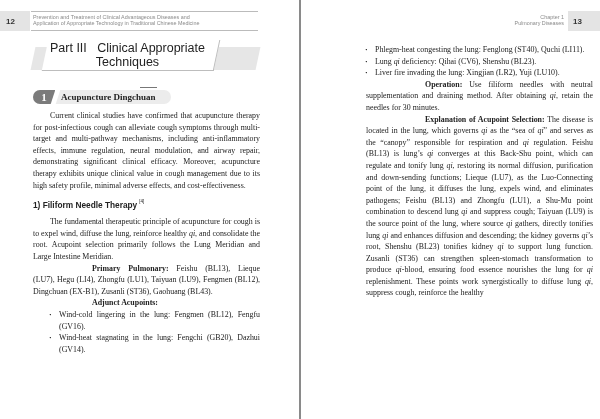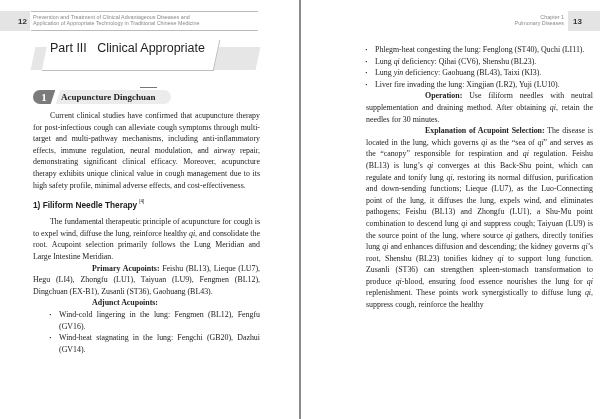--- a/index.html
+++ b/index.html
@@ -6,21 +6,21 @@
   html, body { width: 600px; height: 419px; background: #ffffff; overflow: hidden; }
   body { position: relative; font-family: "Liberation Serif", serif; color: #222; }
 
   .page { position: absolute; top: 0; height: 419px; background: #fff; }
   .page-left { left: 0; width: 300px; }
   .page-right { left: 301px; width: 299px; padding-left: 36px; }
   .gutter { position: absolute; left: 299px; top: 0; width: 2px; height: 419px; background: #8a8a8a; }
 
   
   .hdr-left { position: absolute; top: 11px; left: 0; width: 258px; height: 20px; display: flex; align-items: stretch; }
-  .hdr-left .pnum { width: 30px; background: #e4e4e4; font-family: "Liberation Sans", sans-serif; font-weight: bold; font-size: 8px; color: #333; display: flex; align-items: center; justify-content: flex-end; padding-right: 3px; }
+  .hdr-left .pnum { width: 30px; background: #e4e4e4; font-family: "Liberation Sans", sans-serif; font-weight: bold; font-size: 8px; color: #333; display: flex; align-items: center; justify-content: flex-end; padding-right: 15px; }
   .hdr-left .htitle { flex: 1; border-top: 1px solid #bbb; border-bottom: 1px solid #bbb; margin-left: 1px; font-family: "Liberation Sans", sans-serif; font-size: 5.4px; line-height: 6.3px; color: #8a8a8a; padding: 2px 0 0 2px; }
 
   .hdr-right { position: absolute; top: 11px; right: 0; height: 20px; display: flex; align-items: stretch; }
   .hdr-right .htitle { font-family: "Liberation Sans", sans-serif; font-size: 5.4px; line-height: 6.3px; color: #8a8a8a; text-align: right; padding: 3px 4px 0 0; }
   .hdr-right .pnum { width: 32px; background: #e4e4e4; font-family: "Liberation Sans", sans-serif; font-weight: bold; font-size: 8px; color: #333; display: flex; align-items: center; padding-left: 5px; }
 
   
   .part-title-wrap { position: absolute; top: 40px; left: 33px; width: 225px; height: 32px; text-align: center; }
   .part-bg { position: absolute; left: 0; top: 7px; width: 225px; height: 23px; background: #e6e6e6; transform: skewX(-12deg); }
   .part-card { position: absolute; left: 12px; top: 0; width: 172px; height: 31px; background: #fff; border-right: 1px solid #bdbdbd; border-bottom: 1px solid #bdbdbd; transform: skewX(-12deg); }
@@ -58,39 +58,40 @@
       <div>Prevention and Treatment of Clinical Advantageous Diseases and</div>
       <div>Application of Appropriate Technology in Traditional Chinese Medicine</div>
     </div>
   </div>
 
   <div class="part-title-wrap">
     <div class="part-bg"></div>
     <div class="part-card"></div>
     <div class="part-title">
       <div style="white-space:pre">Part III   Clinical Appropriate</div>
+      <div>Techniques</div>
     </div>
   </div>
 
   <div class="section-head">
     <div class="section-pill"></div>
     <div class="section-mark"></div>
     <div class="section-num">1</div>
     <div class="section-slash"></div>
     <div class="section-title">Acupuncture Dingchuan</div>
   </div>
 
   <div class="body-left">
     <p class="indent">Current clinical studies have confirmed that acupuncture therapy for post-infectious cough can alleviate cough symptoms through multi-target and multi-pathway mechanisms, including anti-inflammatory effects, immune regulation, neural modulation, and airway repair, demonstrating significant clinical efficacy. Moreover, acupuncture therapy exhibits unique clinical value in cough management due to its high safety profile, minimal adverse effects, and cost-effectiveness.</p>
 
     <p class="subhead"><span>1) Filiform Needle Therapy</span><sup>[4]</sup></p>
 
     <p class="indent"><span>The fundamental therapeutic principle of acupuncture for cough is to expel wind, diffuse the lung, reinforce healthy </span><i>qi</i><span>, and consolidate the root. Acupoint selection primarily follows the Lung Meridian  and Large Intestine Meridian.</span></p>
 
-    <p class="indent"><b>Primary Acupoints:</b><span> Feishu (BL13), Lieque (LU7), Hegu (LI4), Zhongfu (LU1), Taiyuan (LU9), Fengmen (BL12), Dingchuan (EX-B1), Zusanli (ST36), Gaohuang (BL43).</span></p>
+    <p class="indent"><b>Primary Pulmonary:</b><span> Feishu (BL13), Lieque (LU7), Hegu (LI4), Zhongfu (LU1), Taiyuan (LU9), Fengmen (BL12), Dingchuan (EX-B1), Zusanli (ST36), Gaohuang (BL43).</span></p>
 
     <p class="indent"><b>Adjunct Acupoints:</b></p>
 
     <ul class="bullets">
       <li>Wind-cold lingering in the lung: Fengmen (BL12), Fengfu (GV16).</li>
       <li>Wind-heat stagnating in the lung: Fengchi (GB20), Dazhui (GV14).</li>
     </ul>
   </div>
 </div>
 
@@ -103,20 +104,19 @@
       <div>Pulmonary Diseases</div>
     </div>
     <div class="pnum">13</div>
   </div>
 </div>
 
 <div class="body-right" style="top:44px;">
   <ul class="bullets" style="margin-left:0;">
     <li><span>Phlegm-heat congesting the lung: Fenglong (ST40), Quchi (LI11).</span></li>
     <li><span>Lung </span><i>qi</i><span> deficiency: Qihai (CV6), Shenshu (BL23).</span></li>
-    <li><span>Lung </span><i>yin</i><span> deficiency: Gaohuang (BL43), Taixi (KI3).</span></li>
     <li><span>Liver fire invading the lung: Xingjian (LR2), Yuji (LU10).</span></li>
   </ul>
 
   <p class="indent"><b>Operation:</b><span> Use filiform needles with neutral supplementation and draining method. After obtaining </span><i>qi</i><span>, retain the needles for 30 minutes.</span></p>
 
   <p class="indent"><b>Explanation of Acupoint Selection:</b><span> The disease is located in the lung, which governs </span><i>qi</i><span> as the “sea of </span><i>qi</i><span>” and serves as the “canopy” responsible for respiration and </span><i>qi</i><span> regulation. Feishu (BL13) is lung’s </span><i>qi</i><span> converges at this Back-Shu point, which can regulate and tonify lung </span><i>qi</i><span>, restoring its normal diffusion, purification and down-sending functions; Lieque (LU7), as the Luo-Connecting point of the lung, it diffuses the lung, expels wind, and eliminates pathogens; Feishu (BL13) and Zhongfu (LU1), a Shu-Mu point combination to descend lung </span><i>qi</i><span> and suppress cough; Taiyuan (LU9) is the source point of the lung, where source </span><i>qi</i><span> gathers, directly tonifies lung </span><i>qi</i><span> and enhances diffusion and descending; the kidney governs </span><i>qi</i><span>’s root, Shenshu (BL23) tonifies kidney </span><i>qi</i><span> to support lung function. Zusanli (ST36) can strengthen spleen-stomach transformation to produce </span><i>qi</i><span>-blood, ensuring food essence nourishes the lung for </span><i>qi</i><span> replenishment. These points work synergistically to diffuse lung </span><i>qi</i><span>, suppress cough, reinforce the healthy </span></p>
 </div>
 
 </body></html>

